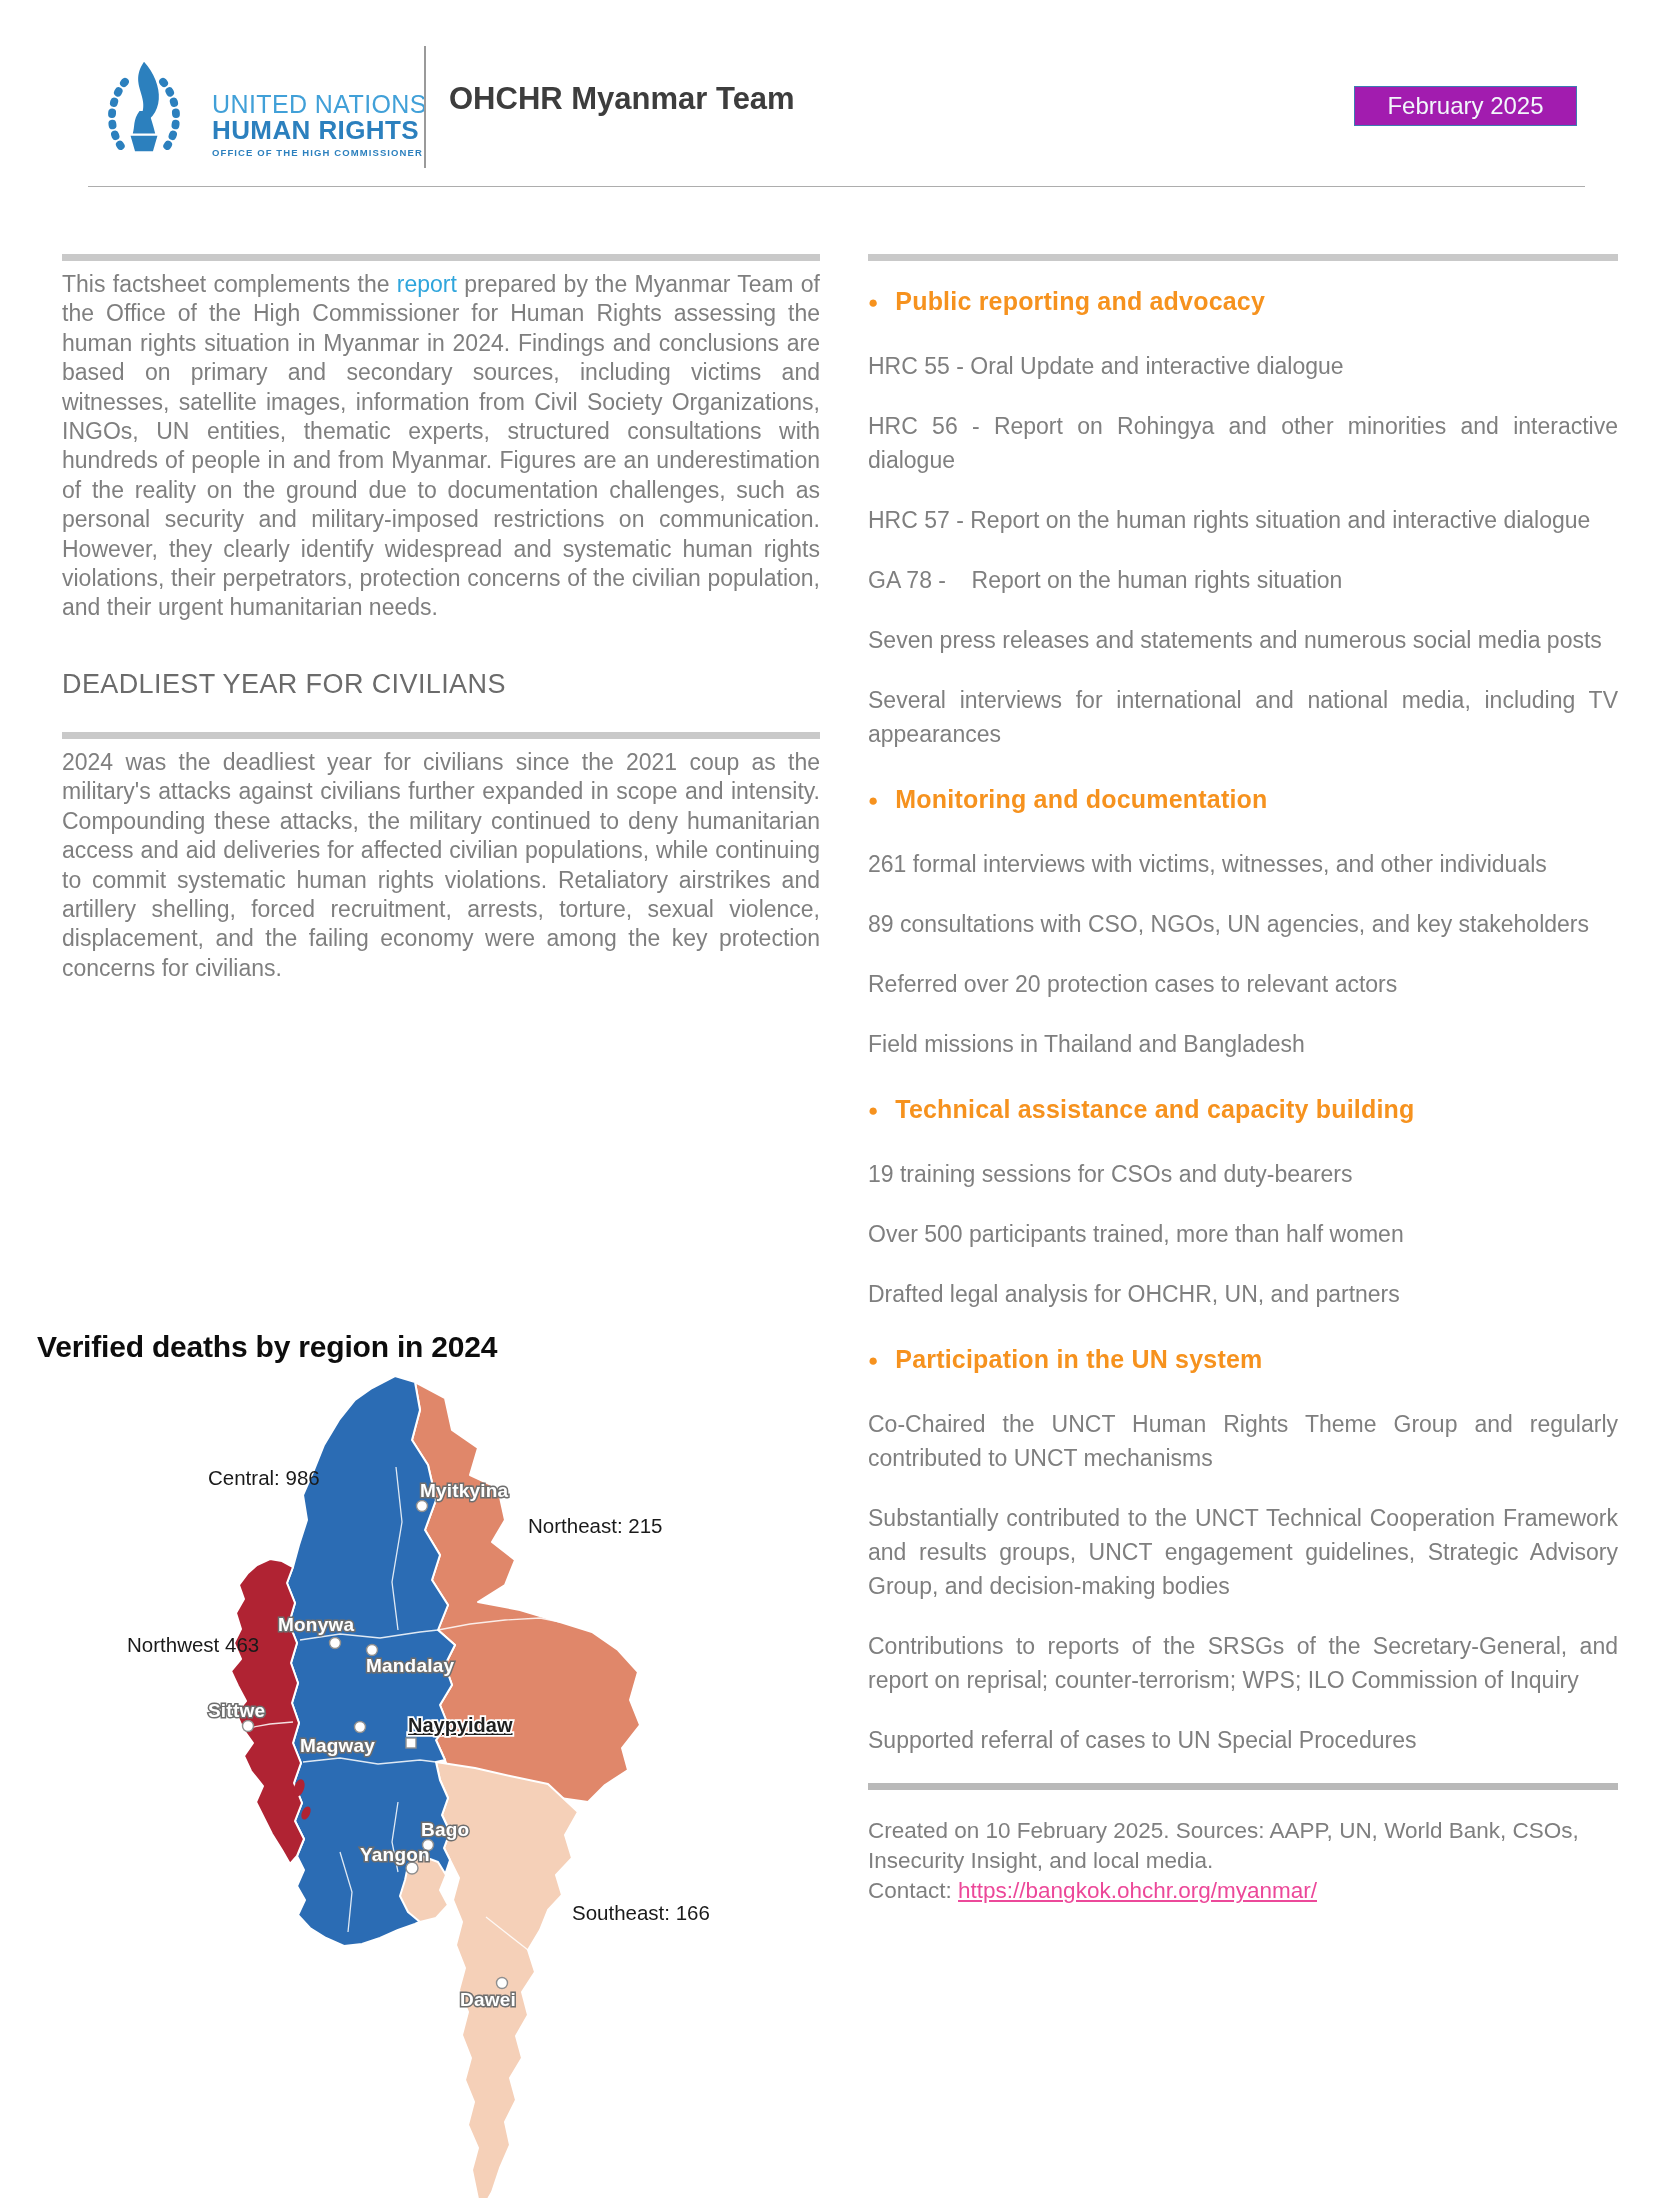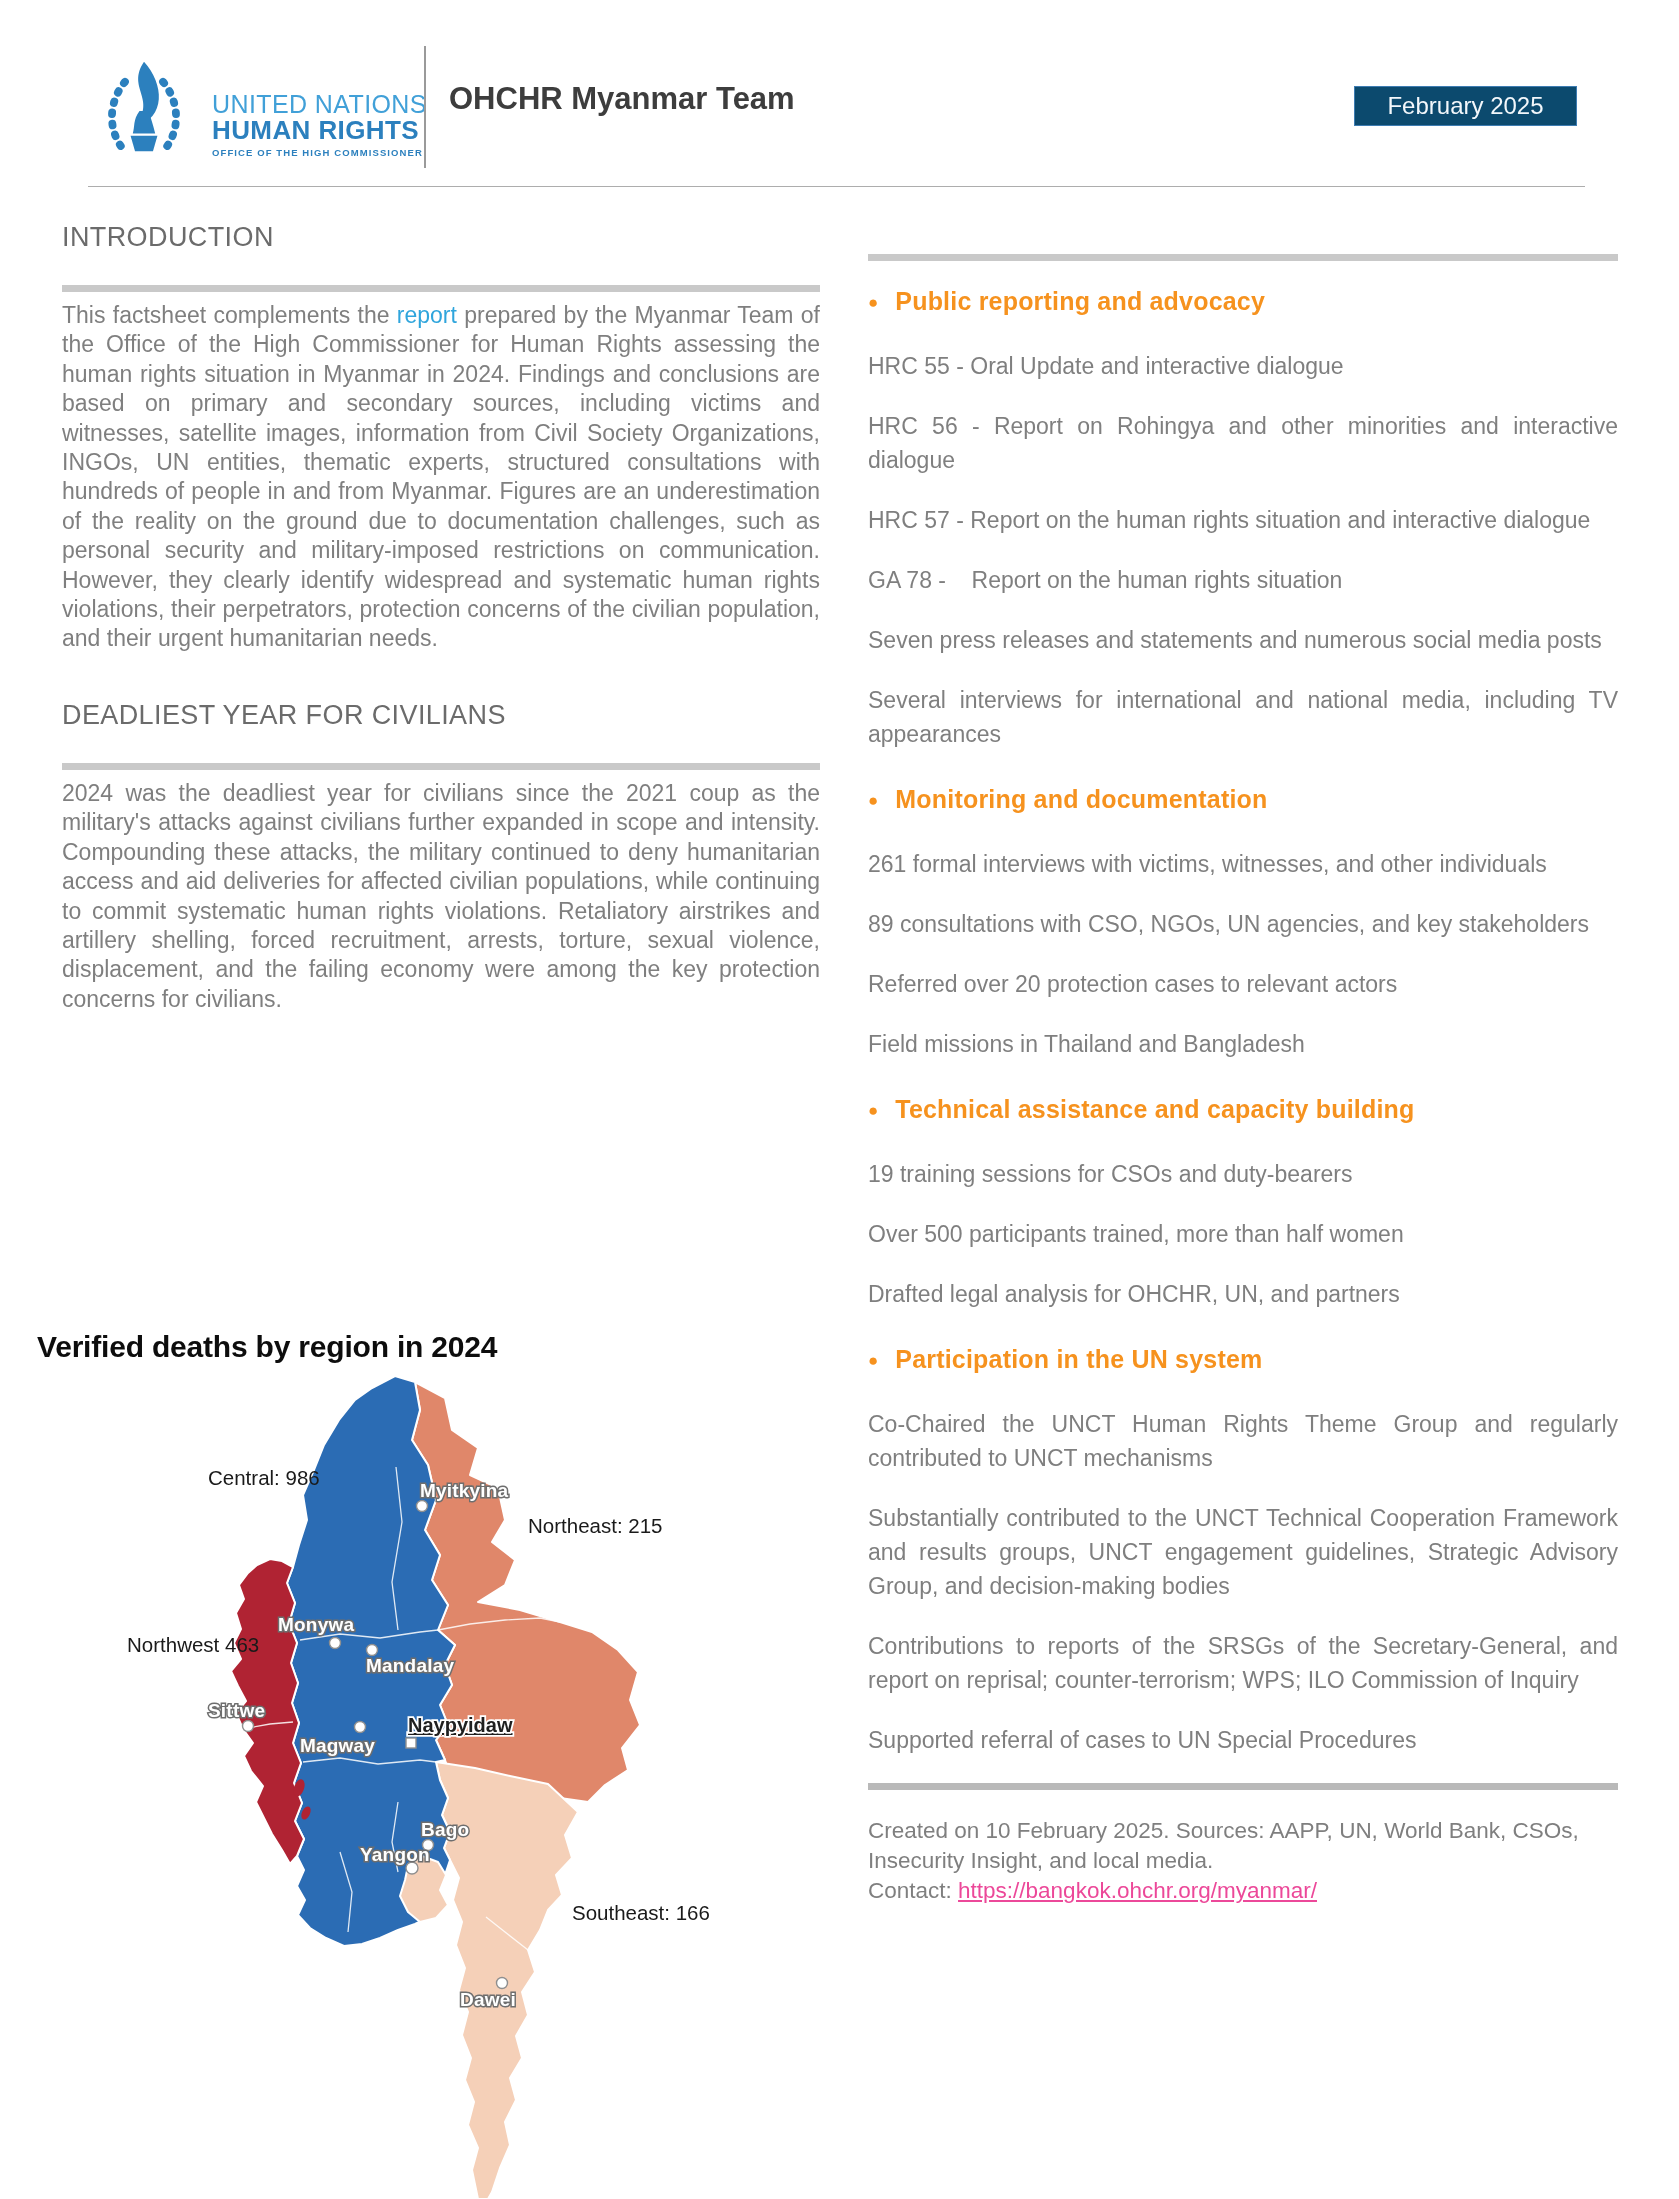--- a/index.html
+++ b/index.html
@@ -16,21 +16,21 @@
   .logo-text { margin-left:12px; line-height:1.04;margin-top:26px; }
   .logo-line1 { font-size:25px; color:#41a0d8; letter-spacing:0.4px; }
   .logo-line2 { font-size:26px; font-weight:bold; color:#2c80be; letter-spacing:0.4px; }
   .logo-line3 { font-size:9.5px; font-weight:bold; color:#2c80be; letter-spacing:1.1px; margin-top:4px; }
   .header-divider { position:absolute; left:424px; top:46px; width:2px; height:122px; background:#9a9a9a; }
   .title-block { position:absolute; left:449px; top:76px; }
   .doc-title { font-size:41px; font-weight:bold; color:#3d3d3d; letter-spacing:-0.3px; }
   .doc-subtitle { font-size:31px; font-weight:bold; color:#3d3d3d; margin-top:5px; }
   .date-badge {
     position:absolute; left:1354px; top:86px; width:223px; height:40px;
-    background:#0c4a6e; border:1px solid #3d7cb2; color:#f2f7fb;
+    background:#a21caf; border:1px solid #3d7cb2; color:#f2f7fb;
     font-size:24px; display:flex; align-items:center; justify-content:center;
   }
   .header-line { position:absolute; left:88px; top:186px; width:1497px; height:1px; background:#adadad; }
 
   
   .col { position:absolute; top:222px; }
   .col-left  { left:62px;  width:758px; }
   .col-right { left:868px; width:750px; }
 
   h2.sec-head { font-size:27px; font-weight:400; color:#6b6b6b; letter-spacing:0.4px; }
@@ -86,21 +86,20 @@
 <div class="header-divider"></div>
 
 <div class="title-block">
   <div class="doc-subtitle">OHCHR Myanmar Team</div>
 </div>
 
 <div class="date-badge">February 2025</div>
 <div class="header-line"></div>
 
 <div class="col col-left">
-  <h2 class="sec-head">INTRODUCTION</h2>
   <div class="rule"></div>
   <p class="body-p"><span>This factsheet complements the </span><a class="inline-link">report</a><span> prepared by the Myanmar Team of the Office of the High Commissioner for Human Rights assessing the human rights situation in Myanmar in 2024. Findings and conclusions are based on primary and secondary sources, including victims and witnesses, satellite images, information from Civil Society Organizations, INGOs, UN entities, thematic experts, structured consultations with hundreds of people in and from Myanmar. Figures are an underestimation of the reality on the ground due to documentation challenges, such as personal security and military-imposed restrictions on communication. However, they clearly identify widespread and systematic human rights violations, their perpetrators, protection concerns of the civilian population, and their urgent humanitarian needs.</span></p>
 
   <h2 class="sec-head sec-gap">DEADLIEST YEAR FOR CIVILIANS</h2>
   <div class="rule"></div>
   <p class="body-p">2024 was the deadliest year for civilians since the 2021 coup as the military's attacks against civilians further expanded in scope and intensity. Compounding these attacks, the military continued to deny humanitarian access and aid deliveries for affected civilian populations, while continuing to commit systematic human rights violations. Retaliatory airstrikes and artillery shelling, forced recruitment, arrests, torture, sexual violence, displacement, and the failing economy were among the key protection concerns for civilians.</p>
 </div>
 
 <div class="map-title">Verified deaths by region in 2024</div>
 

